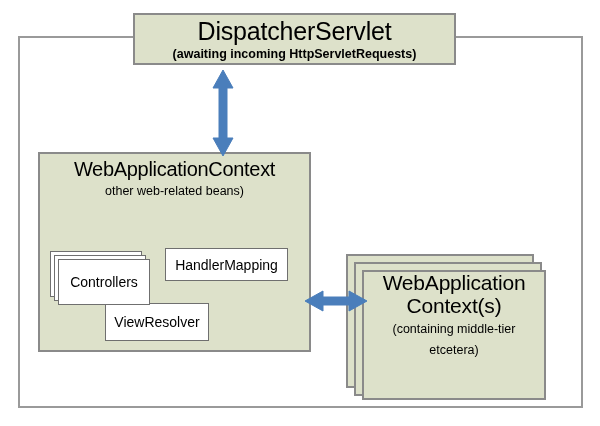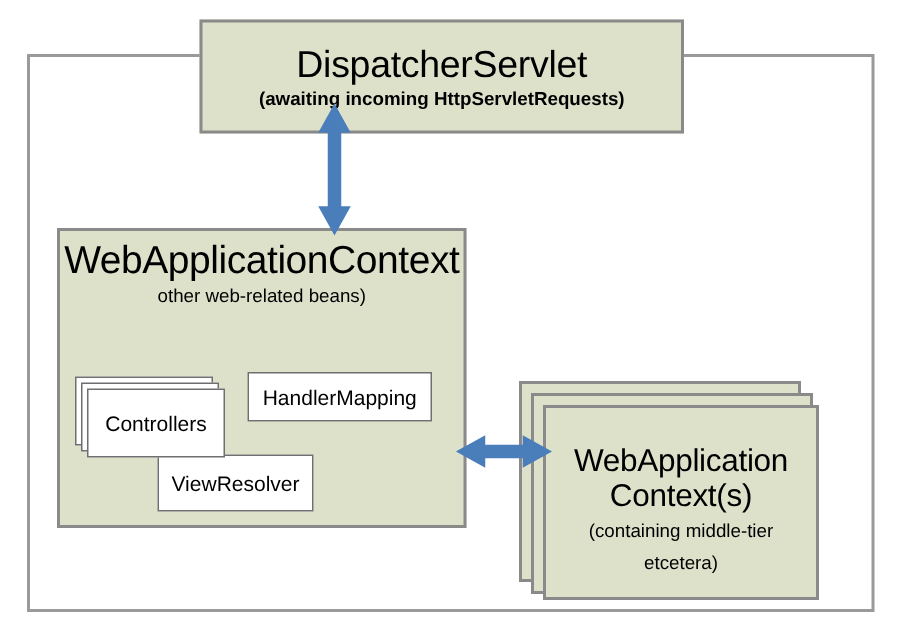--- a/index.html
+++ b/index.html
@@ -55,21 +55,21 @@
   .box-sub {
     color: #000000;
     line-height: 1.22;
   }
 
   
   #dispatcher-servlet {
     left: 133px;
     top: 13px;
     width: 323px;
-    height: 76px;
+    height: 52px;
     padding: 2px 0 0 0;
   }
   #dispatcher-servlet .box-title {
     font-size: 25px;
     letter-spacing: -0.2px;
   }
   #dispatcher-servlet .box-sub {
     font-size: 12.5px;
     margin-top: 2px;
     font-weight: bold;
@@ -78,21 +78,21 @@
   
   #web-application-context {
     left: 38px;
     top: 152px;
     width: 273px;
     height: 200px;
     justify-content: flex-start;
     padding-top: 5px;
   }
   #web-application-context .box-title {
-    font-size: 26px;
+    font-size: 20px;
     letter-spacing: -0.3px;
   }
   #web-application-context .box-sub {
     font-size: 12.5px;
     margin-top: 3px;
   }
 
   
   #handler-mapping {
     left: 165px;
@@ -160,21 +160,21 @@
     border: 2px solid #8a8a8a;
     z-index: 2;
   }
   #web-application-contexts {
     left: 362px;
     top: 270px;
     width: 184px;
     height: 130px;
     z-index: 3;
     justify-content: flex-start;
-    padding-top: 25px;
+    padding-top: 0;
   }
   #web-application-contexts .box-title {
     font-size: 21px;
     letter-spacing: -0.2px;
   }
   #web-application-contexts .box-sub {
     font-size: 12.5px;
     margin-top: 5px;
   }
 

